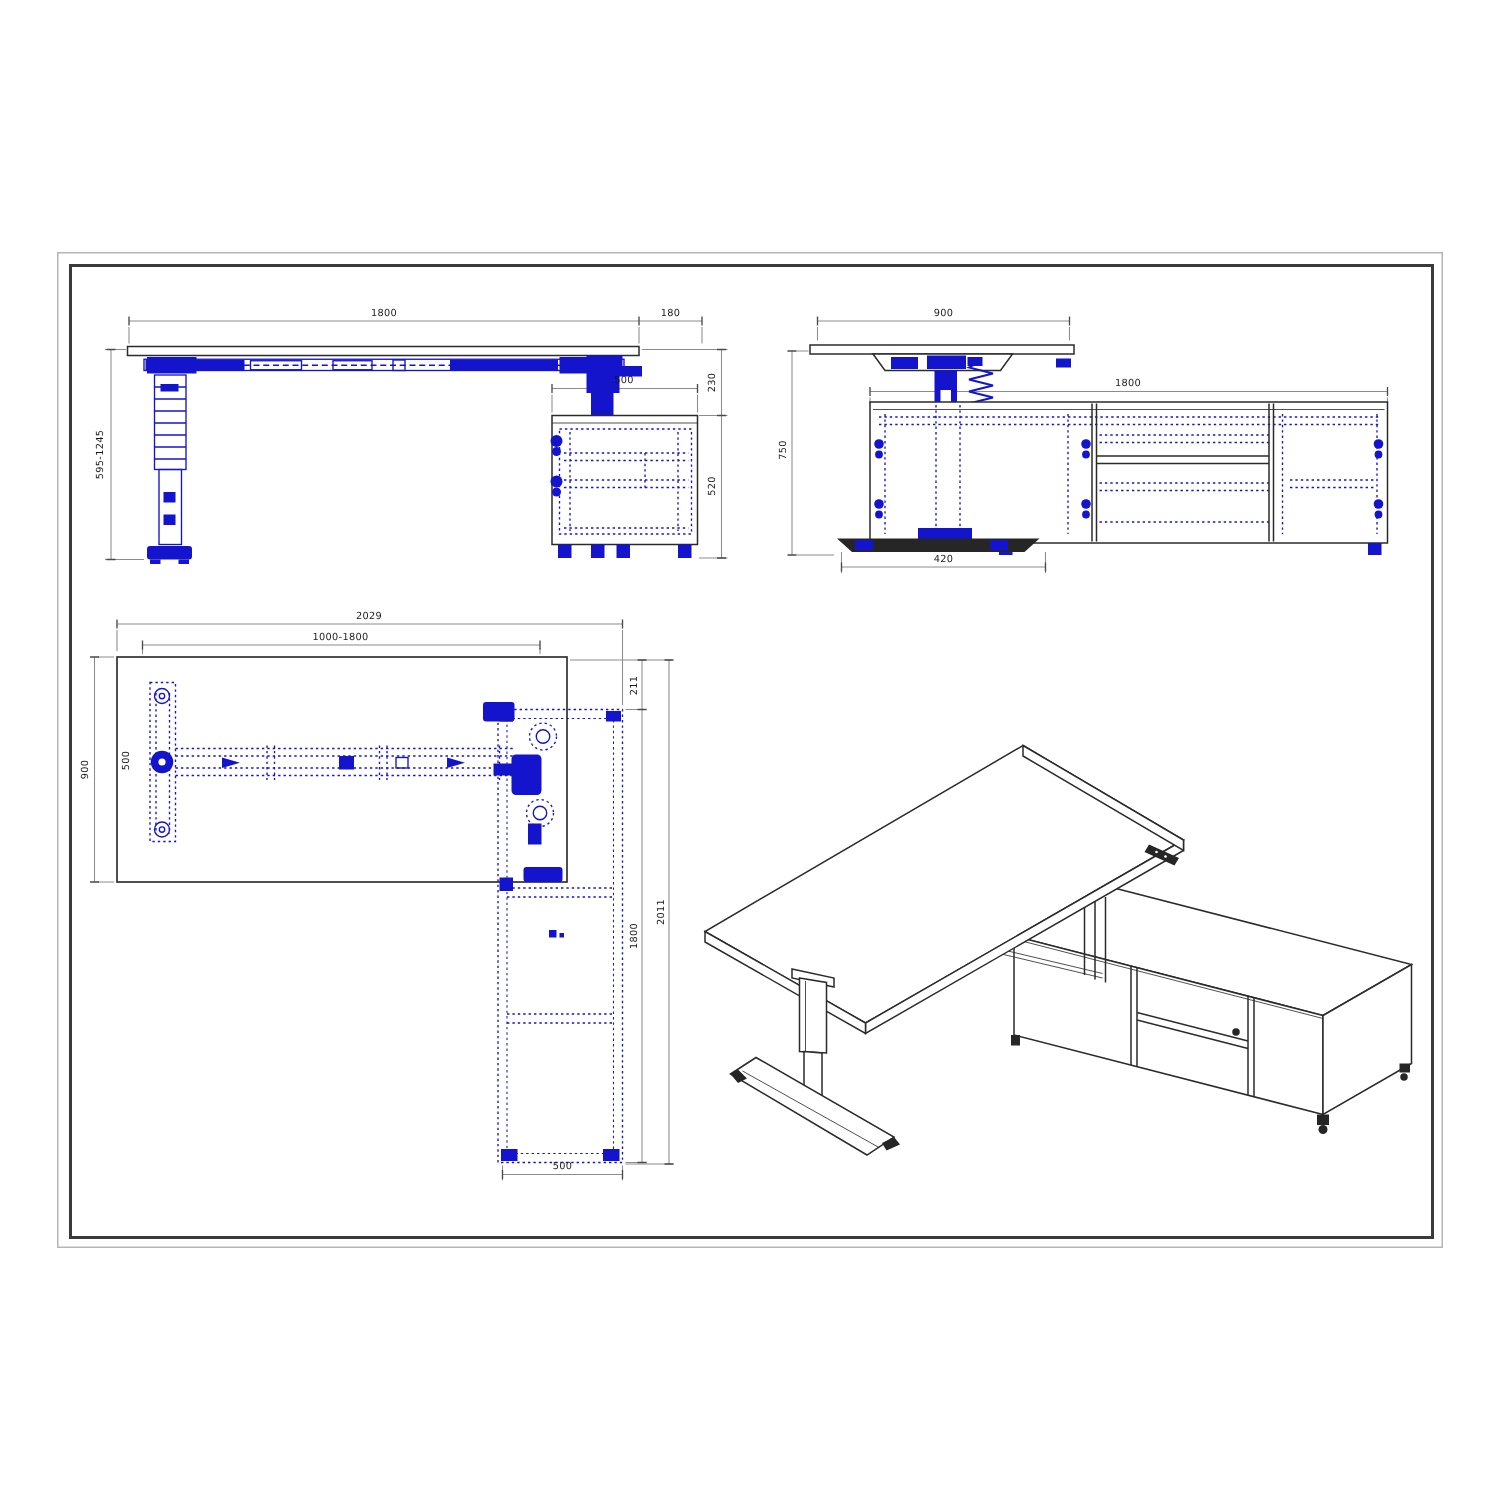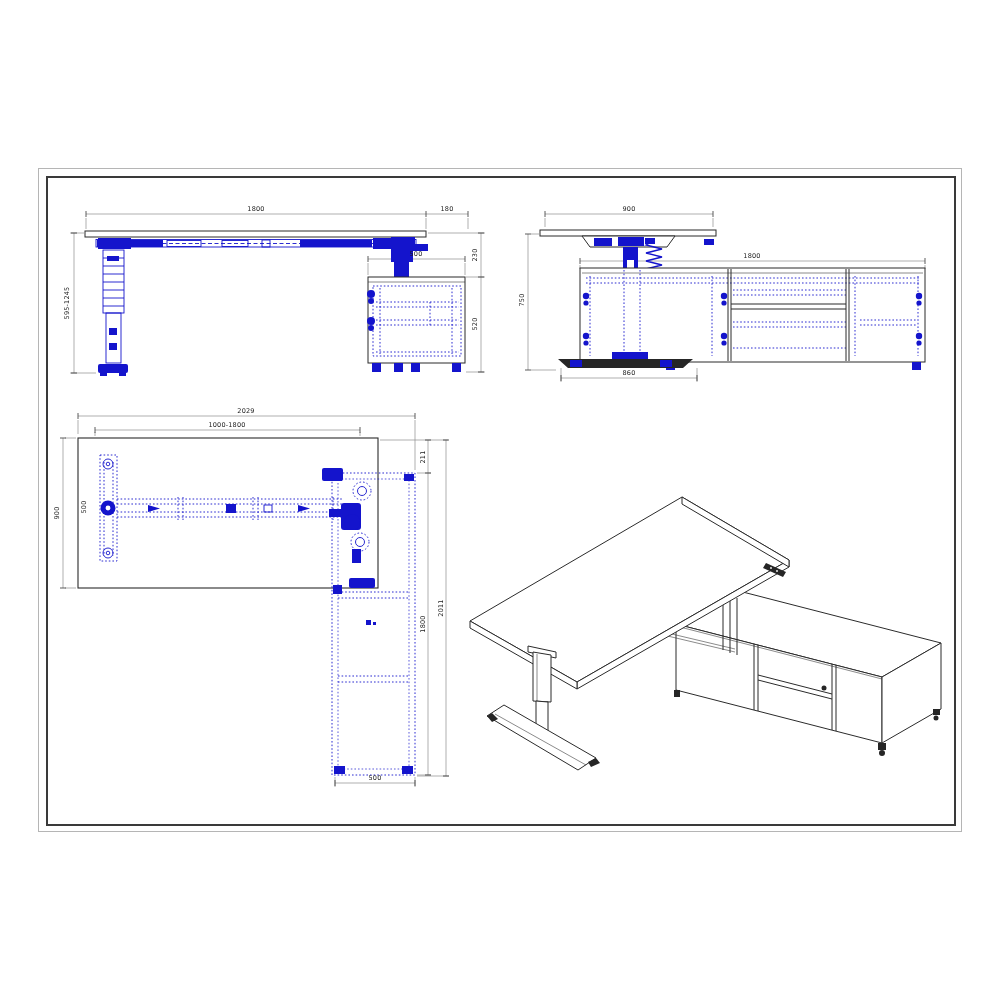--- a/index.html
+++ b/index.html
@@ -241,21 +241,21 @@
   <span class="dim-label" style="left:256px;top:212px">1800</span>
   <span class="dim-label" style="left:447px;top:212px">180</span>
   <span class="dim-label rot" style="left:67px;top:303px">595-1245</span>
   <span class="dim-label" style="left:416px;top:257px">500</span>
   <span class="dim-label rot" style="left:475px;top:255px">230</span>
   <span class="dim-label rot" style="left:475px;top:324px">520</span>
 
   <span class="dim-label" style="left:629px;top:212px">900</span>
   <span class="dim-label" style="left:752px;top:259px">1800</span>
   <span class="dim-label rot" style="left:522px;top:300px">750</span>
-  <span class="dim-label" style="left:629px;top:376px">860</span>
+  <span class="dim-label" style="left:629px;top:376px">420</span>
 
   <span class="dim-label" style="left:246px;top:414px">2029</span>
   <span class="dim-label" style="left:227px;top:428px">1000-1800</span>
   <span class="dim-label rot" style="left:57px;top:513px">900</span>
   <span class="dim-label rot" style="left:84px;top:507px">500</span>
   <span class="dim-label rot" style="left:423px;top:457px">211</span>
   <span class="dim-label rot" style="left:423px;top:624px">1800</span>
   <span class="dim-label rot" style="left:441px;top:608px">2011</span>
   <span class="dim-label" style="left:375px;top:781px">500</span>
 </div>

